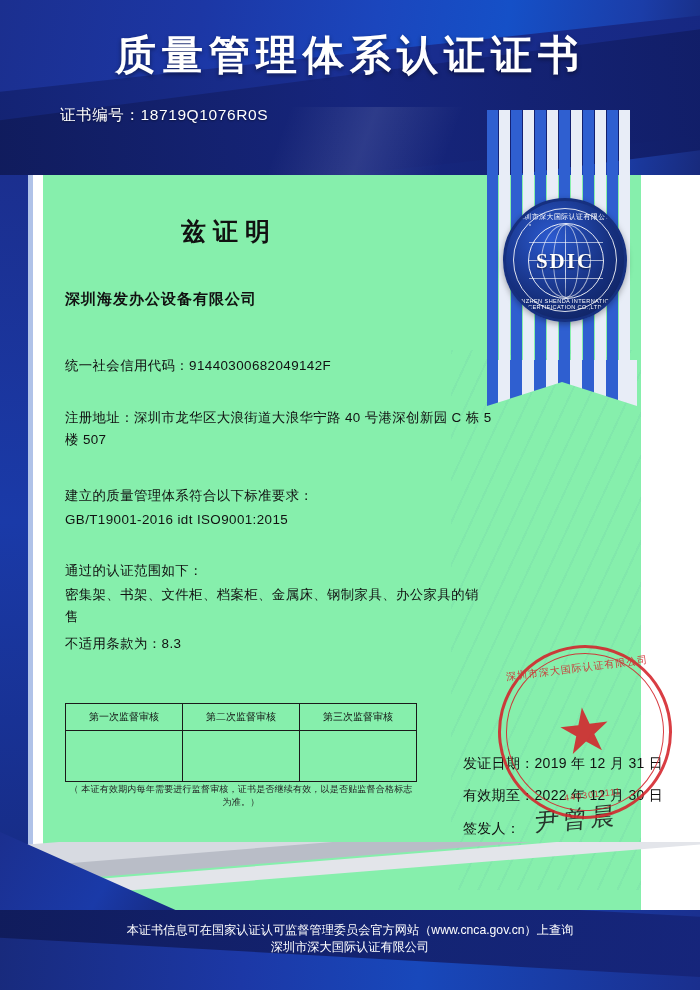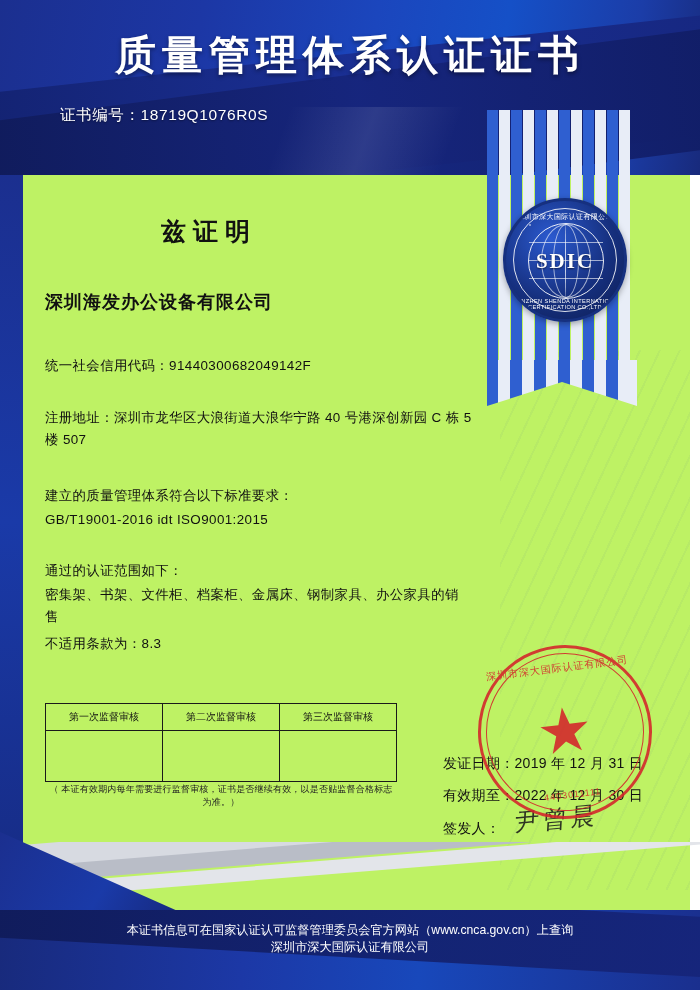--- a/index.html
+++ b/index.html
@@ -54,21 +54,21 @@
     position:absolute;left:0;top:175px;width:28px;height:770px;
     background:linear-gradient(180deg,#1b2f8f,#1a3aa8 45%,#16297f);
   }
   .left-strip-inner{
     position:absolute;left:28px;top:175px;width:5px;height:770px;
     background:#6f8fd6;opacity:.55;
   }
 
   
   .sheet{
-    position:absolute;left:23px;top:175px;width:667px;height:770px;background:#bef264;
+    position:absolute;left:43px;top:175px;width:598px;height:770px;background:#86efac;
   }
 
   
   .footer-band{
     position:absolute;left:0;bottom:0;width:700px;height:80px;
     background:linear-gradient(95deg,#182a7c 0%,#1c38a6 35%,#1848bb 60%,#1a2f8e 100%);
     color:#ffffff;
     overflow:hidden;
   }
   .ft-diag{
@@ -141,21 +141,21 @@
   .seal .arc-top{top:11px;}
   .seal .arc-bot{bottom:9px;font-size:5.6px;}
 
   
   .content{position:absolute;left:0;top:0;width:667px;height:770px;}
   .zzm{
     position:absolute;left:138px;top:40px;font-size:25px;font-weight:bold;color:#111;
     letter-spacing:7px;font-family:"DejaVu Sans","Liberation Sans",sans-serif;
   }
   .company{
-    position:absolute;left:22px;top:115px;font-size:18px;font-weight:bold;color:#111;letter-spacing:1px;
+    position:absolute;left:22px;top:115px;font-size:15px;font-weight:bold;color:#111;letter-spacing:1px;
   }
   .ln{position:absolute;left:22px;font-size:13.4px;color:#111;line-height:22px;letter-spacing:.4px;}
   .ln.credit{top:180px;}
   .ln.addr{top:232px;width:430px;}
   .ln.std-h{top:310px;text-align:right;}
   .ln.std-v{top:334px;}
   .ln.scope-h{top:385px;}
   .ln.scope-v{top:409px;width:420px;}
   .ln.exclude{top:458px;}
 

